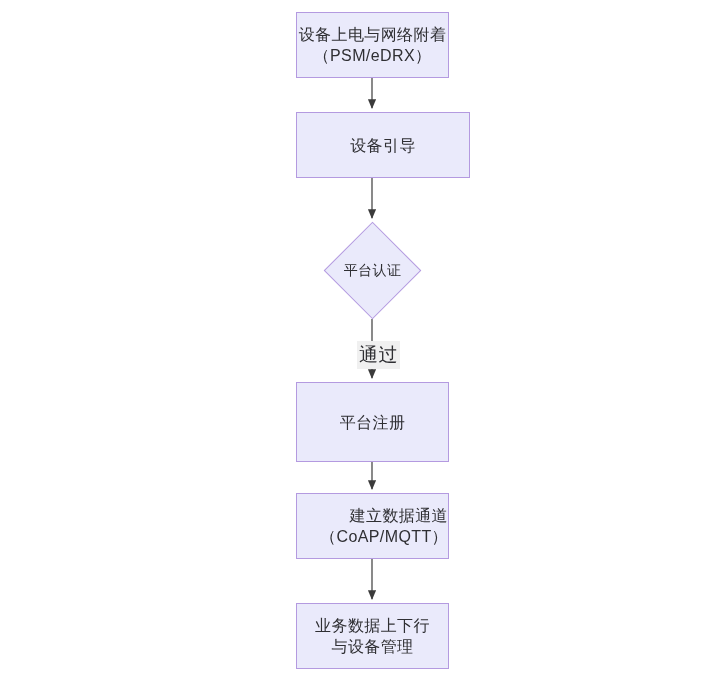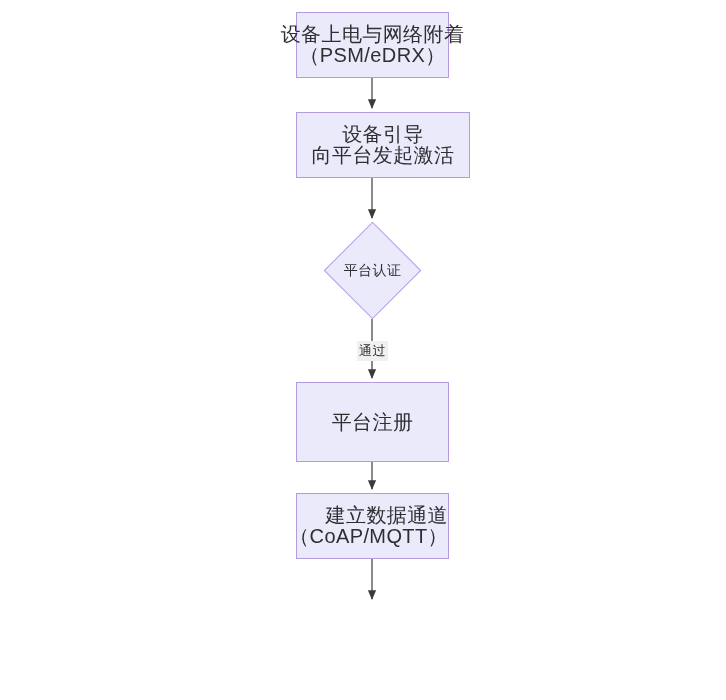--- a/index.html
+++ b/index.html
@@ -24,21 +24,21 @@
   .node-box {
     position: absolute;
     box-sizing: border-box;
     background: #eaeafb;
     border: 1.6px solid #b49ae0;
     display: flex;
     flex-direction: column;
     align-items: center;
     justify-content: center;
     color: #2f2f33;
-    font-size: 20px;
+    font-size: 16px;
     line-height: 21px;
     text-align: center;
     letter-spacing: 0.4px;
   }
   .node-line {
     display: block;
     white-space: nowrap;
   }
   .diamond-wrap {
     position: absolute;
@@ -64,21 +64,21 @@
     z-index: 2;
     color: #2f2f33;
     font-size: 14px;
     letter-spacing: 0.4px;
     white-space: nowrap;
   }
   .edge-label {
     position: absolute;
     background: #f0f0f0;
     color: #2f2f33;
-    font-size: 13px;
+    font-size: 19px;
     letter-spacing: 0.4px;
     padding: 1px 2px;
     white-space: nowrap;
     z-index: 3;
   }
   svg.connectors {
     position: absolute;
     left: 0;
     top: 0;
     width: 726px;
@@ -104,33 +104,36 @@
     <line x1="372" y1="559" x2="372" y2="599" stroke="#3b3b3b" stroke-width="1.2" marker-end="url(#arrowhead)"></line>
   </svg>
 
   <div class="node-box" style="left:296px; top:12px; width:153px; height:66px;">
     <span class="node-line">设备上电与网络附着</span>
     <span class="node-line">（PSM/eDRX）</span>
   </div>
 
   <div class="node-box" style="left:296px; top:112px; width:174px; height:66px;">
     <span class="node-line">设备引导</span>
-    <span class="node-line">向平台发起激活</span>
   </div>
 
   <div class="diamond-wrap" style="left:324px; top:222px; width:97px; height:97px;">
     <div class="diamond-shape"></div>
     <span class="diamond-label">平台认证</span>
   </div>
 
   <div class="edge-label" style="left:357px; top:341px;">通过</div>
 
   <div class="node-box" style="left:296px; top:382px; width:153px; height:80px;">
     <span class="node-line">平台注册</span>
   </div>
 
   <div class="node-box" style="left:296px; top:493px; width:153px; height:66px;align-items:flex-end;">
     <span class="node-line">建立数据通道</span>
     <span class="node-line">（CoAP/MQTT）</span>
   </div>
 
+  <div class="node-box" style="left:296px; top:603px; width:153px; height:66px;">
+    <span class="node-line">业务数据上下行</span>
+    <span class="node-line">与设备管理</span>
+  </div>
 
 </div>
 
 </body></html>

